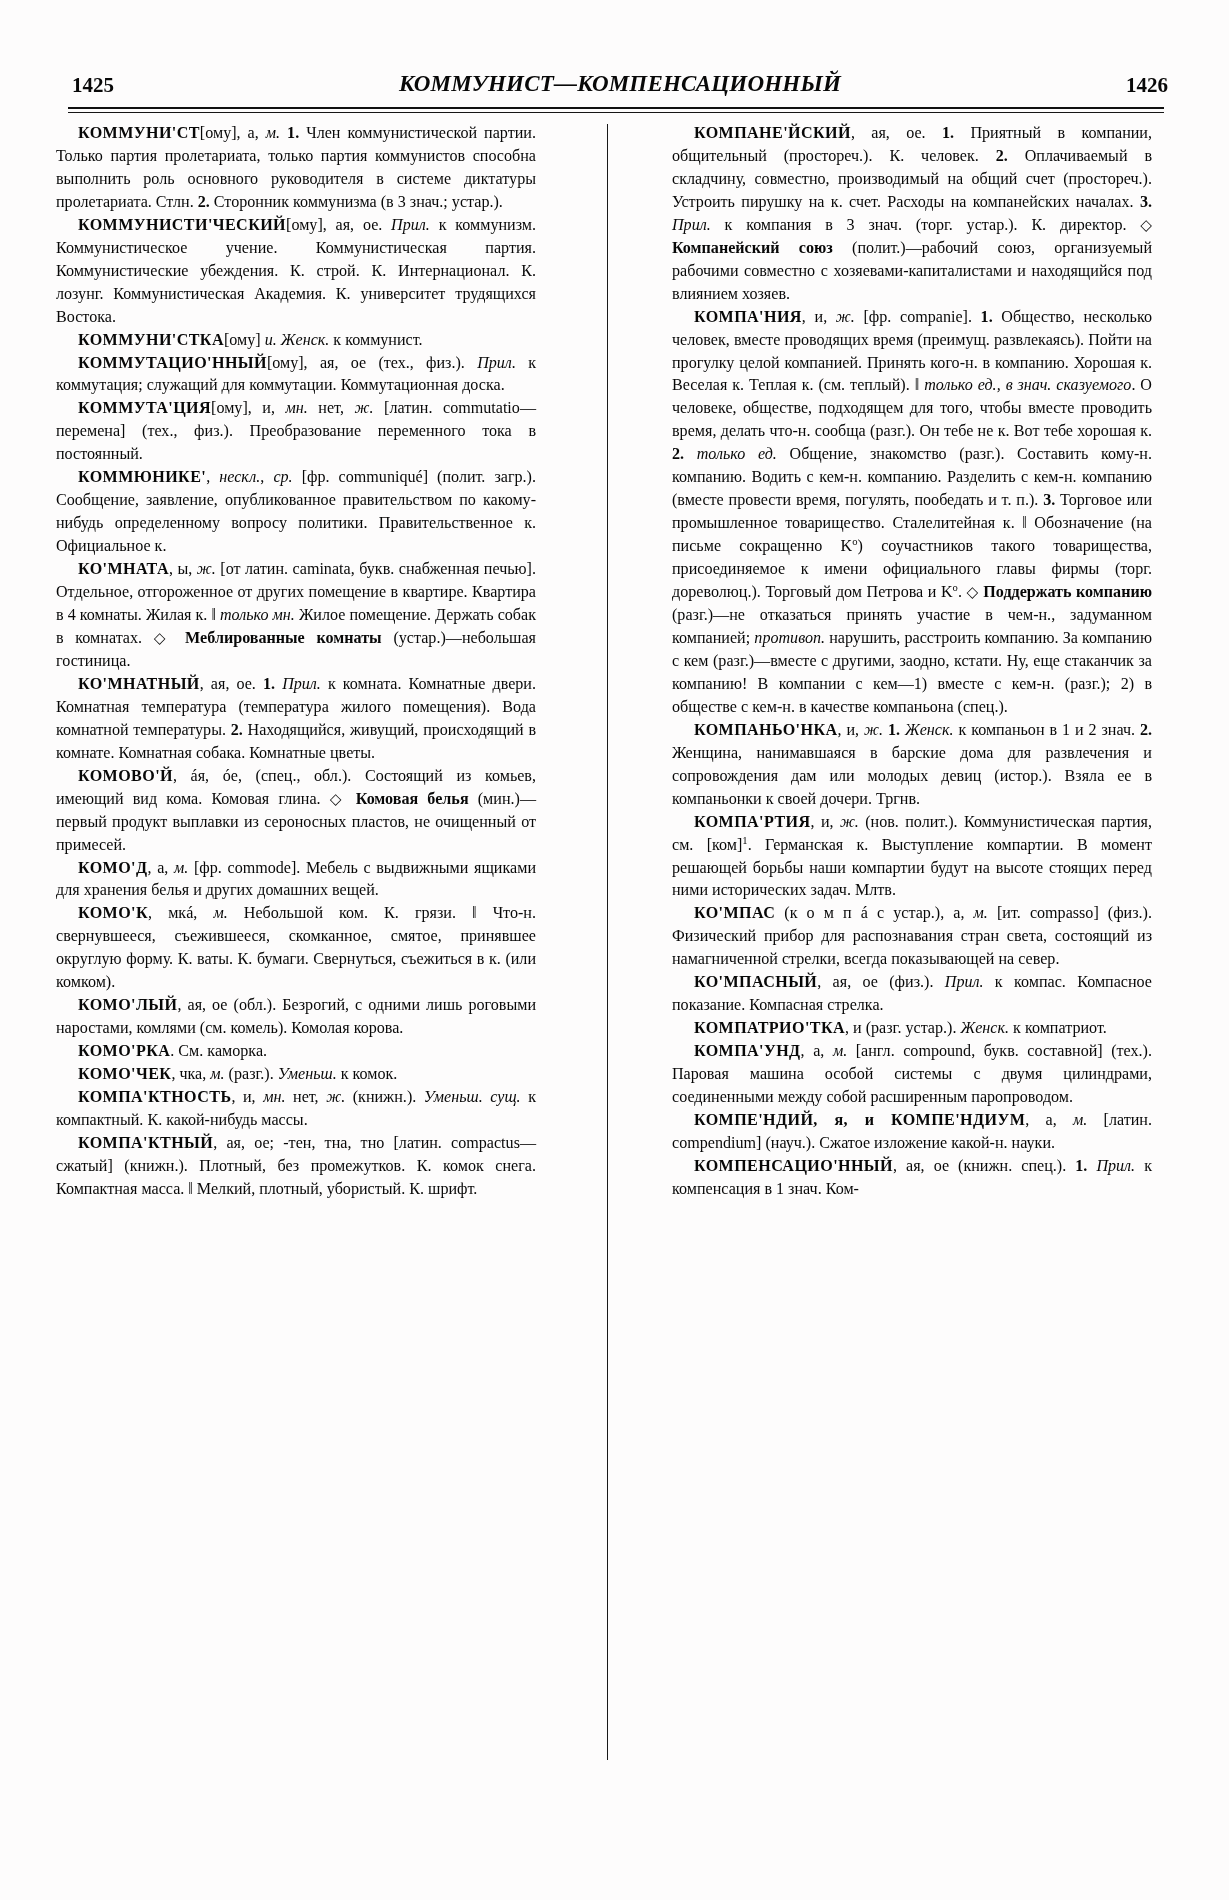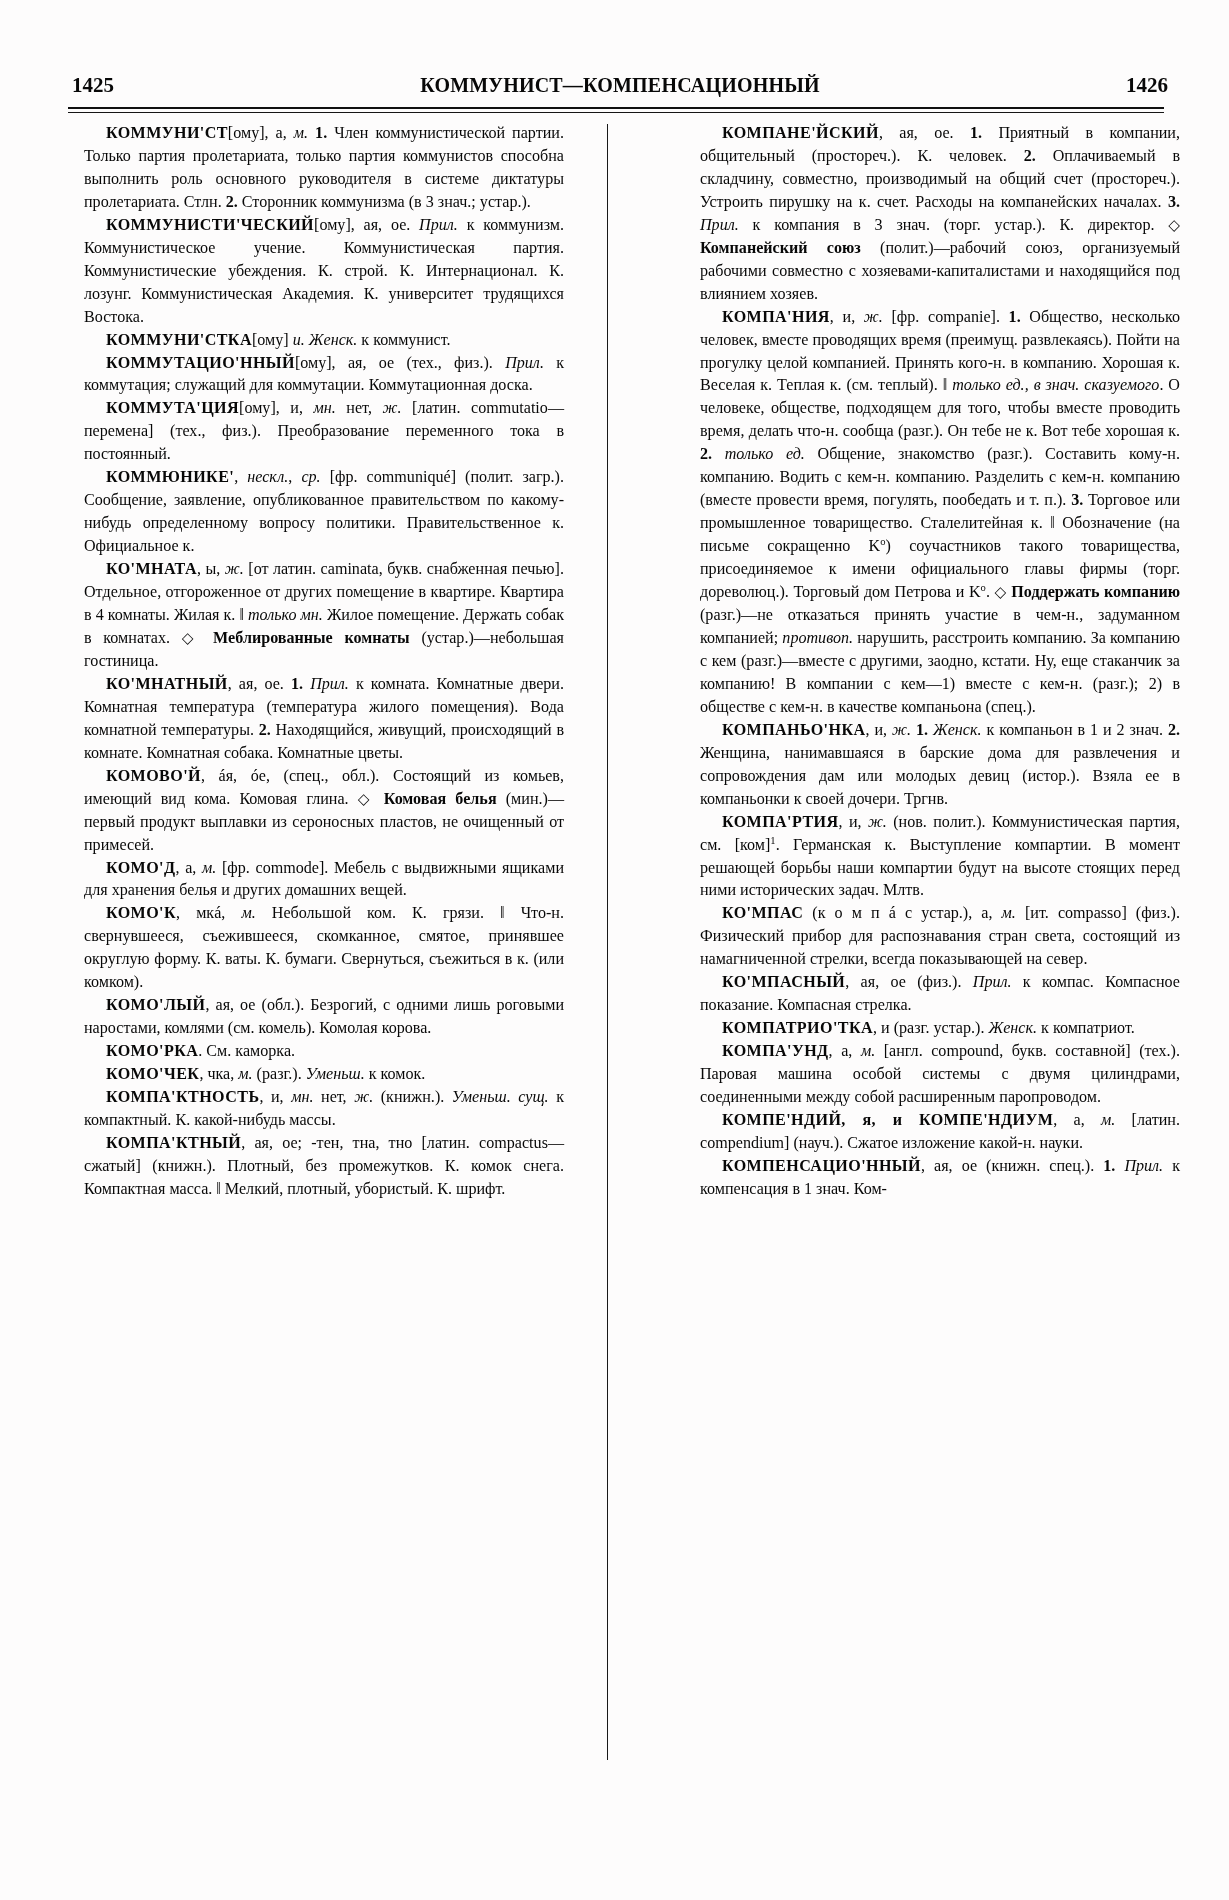--- a/index.html
+++ b/index.html
@@ -34,46 +34,47 @@
     justify-content: space-between;
   }
   .folio {
     font-weight: bold;
     font-size: 21px;
     letter-spacing: 0px;
     line-height: 1;
   }
   .running-head {
     font-weight: bold;
-    font-size: 20px;
+    font-size: 23px;
     letter-spacing: 0.2px;
     text-transform: uppercase;
     line-height: 1;
     transform: translateY(-1px);
+    font-style: italic;
   }
   .rule-top {
     position: absolute;
     left: 68px;
     top: 107px;
     width: 1096px;
     height: 0;
     border-top: 2.4px solid #121212;
   }
   .rule-top2 {
     position: absolute;
     left: 68px;
     top: 112px;
     width: 1096px;
     height: 0;
     border-top: 1.1px solid #181818;
   }
   
   .columns {
     position: absolute;
-    left: 84px;
+    left: 56px;
     top: 122px;
     width: 1096px;
     height: 1640px;
     display: flex;
     justify-content: space-between;
   }
   .col {
     width: 480px;
     font-size: 16.1px;
     line-height: 22.95px;

